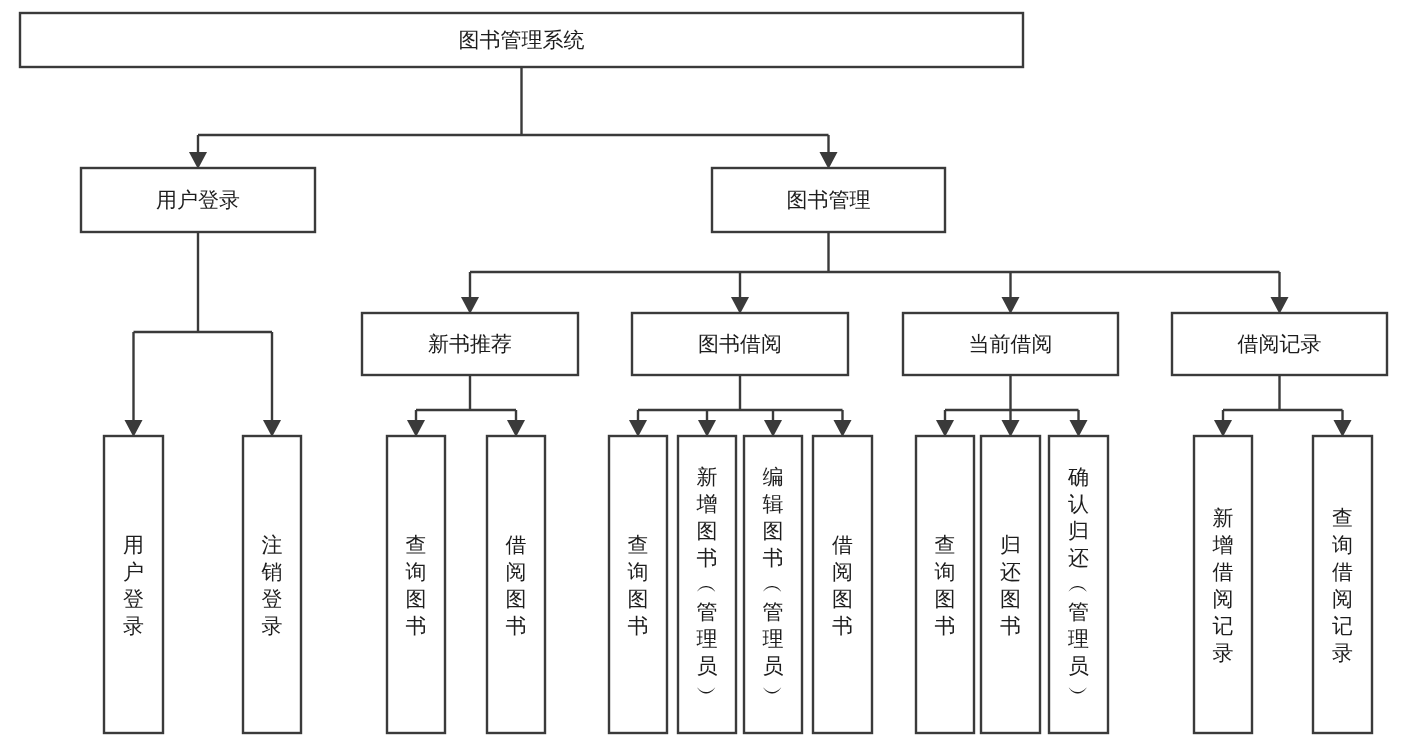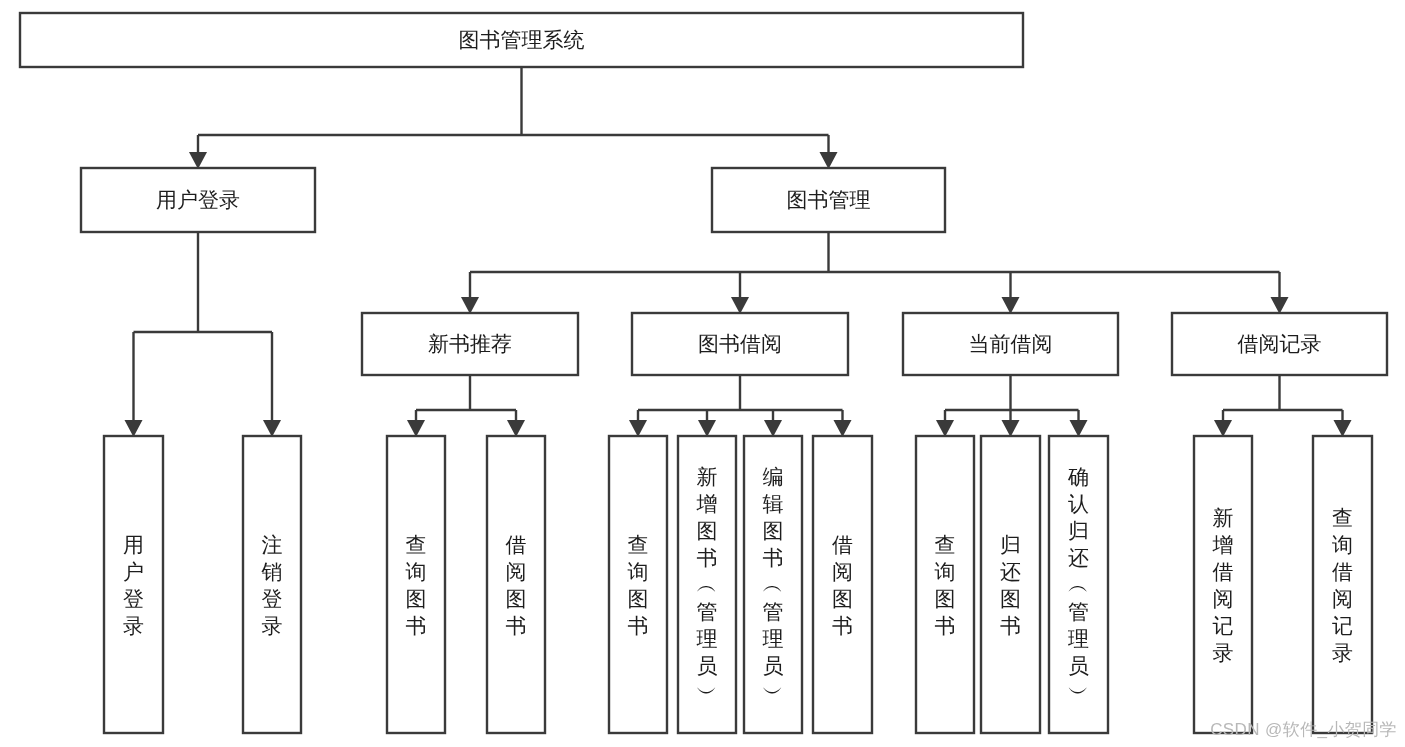--- a/index.html
+++ b/index.html
@@ -201,14 +201,13 @@
         <g>
           <rect x="1194" y="436" width="58" height="297" class="node-box"></rect>
           <text x="1223" y="524.56" class="node-label-v"><tspan x="1223" dy="0">新</tspan><tspan x="1223" dy="27">增</tspan><tspan x="1223" dy="27">借</tspan><tspan x="1223" dy="27">阅</tspan><tspan x="1223" dy="27">记</tspan><tspan x="1223" dy="27">录</tspan></text>
         </g>
         <g>
           <rect x="1313" y="436" width="59" height="297" class="node-box"></rect>
           <text x="1342.5" y="524.56" class="node-label-v"><tspan x="1342.5" dy="0">查</tspan><tspan x="1342.5" dy="27">询</tspan><tspan x="1342.5" dy="27">借</tspan><tspan x="1342.5" dy="27">阅</tspan><tspan x="1342.5" dy="27">记</tspan><tspan x="1342.5" dy="27">录</tspan></text>
         </g>
       </g>
   </svg>
-  <div class="watermark-text">CSDN @软件_小贺同学</div>
 </div>
 
 </body></html>

